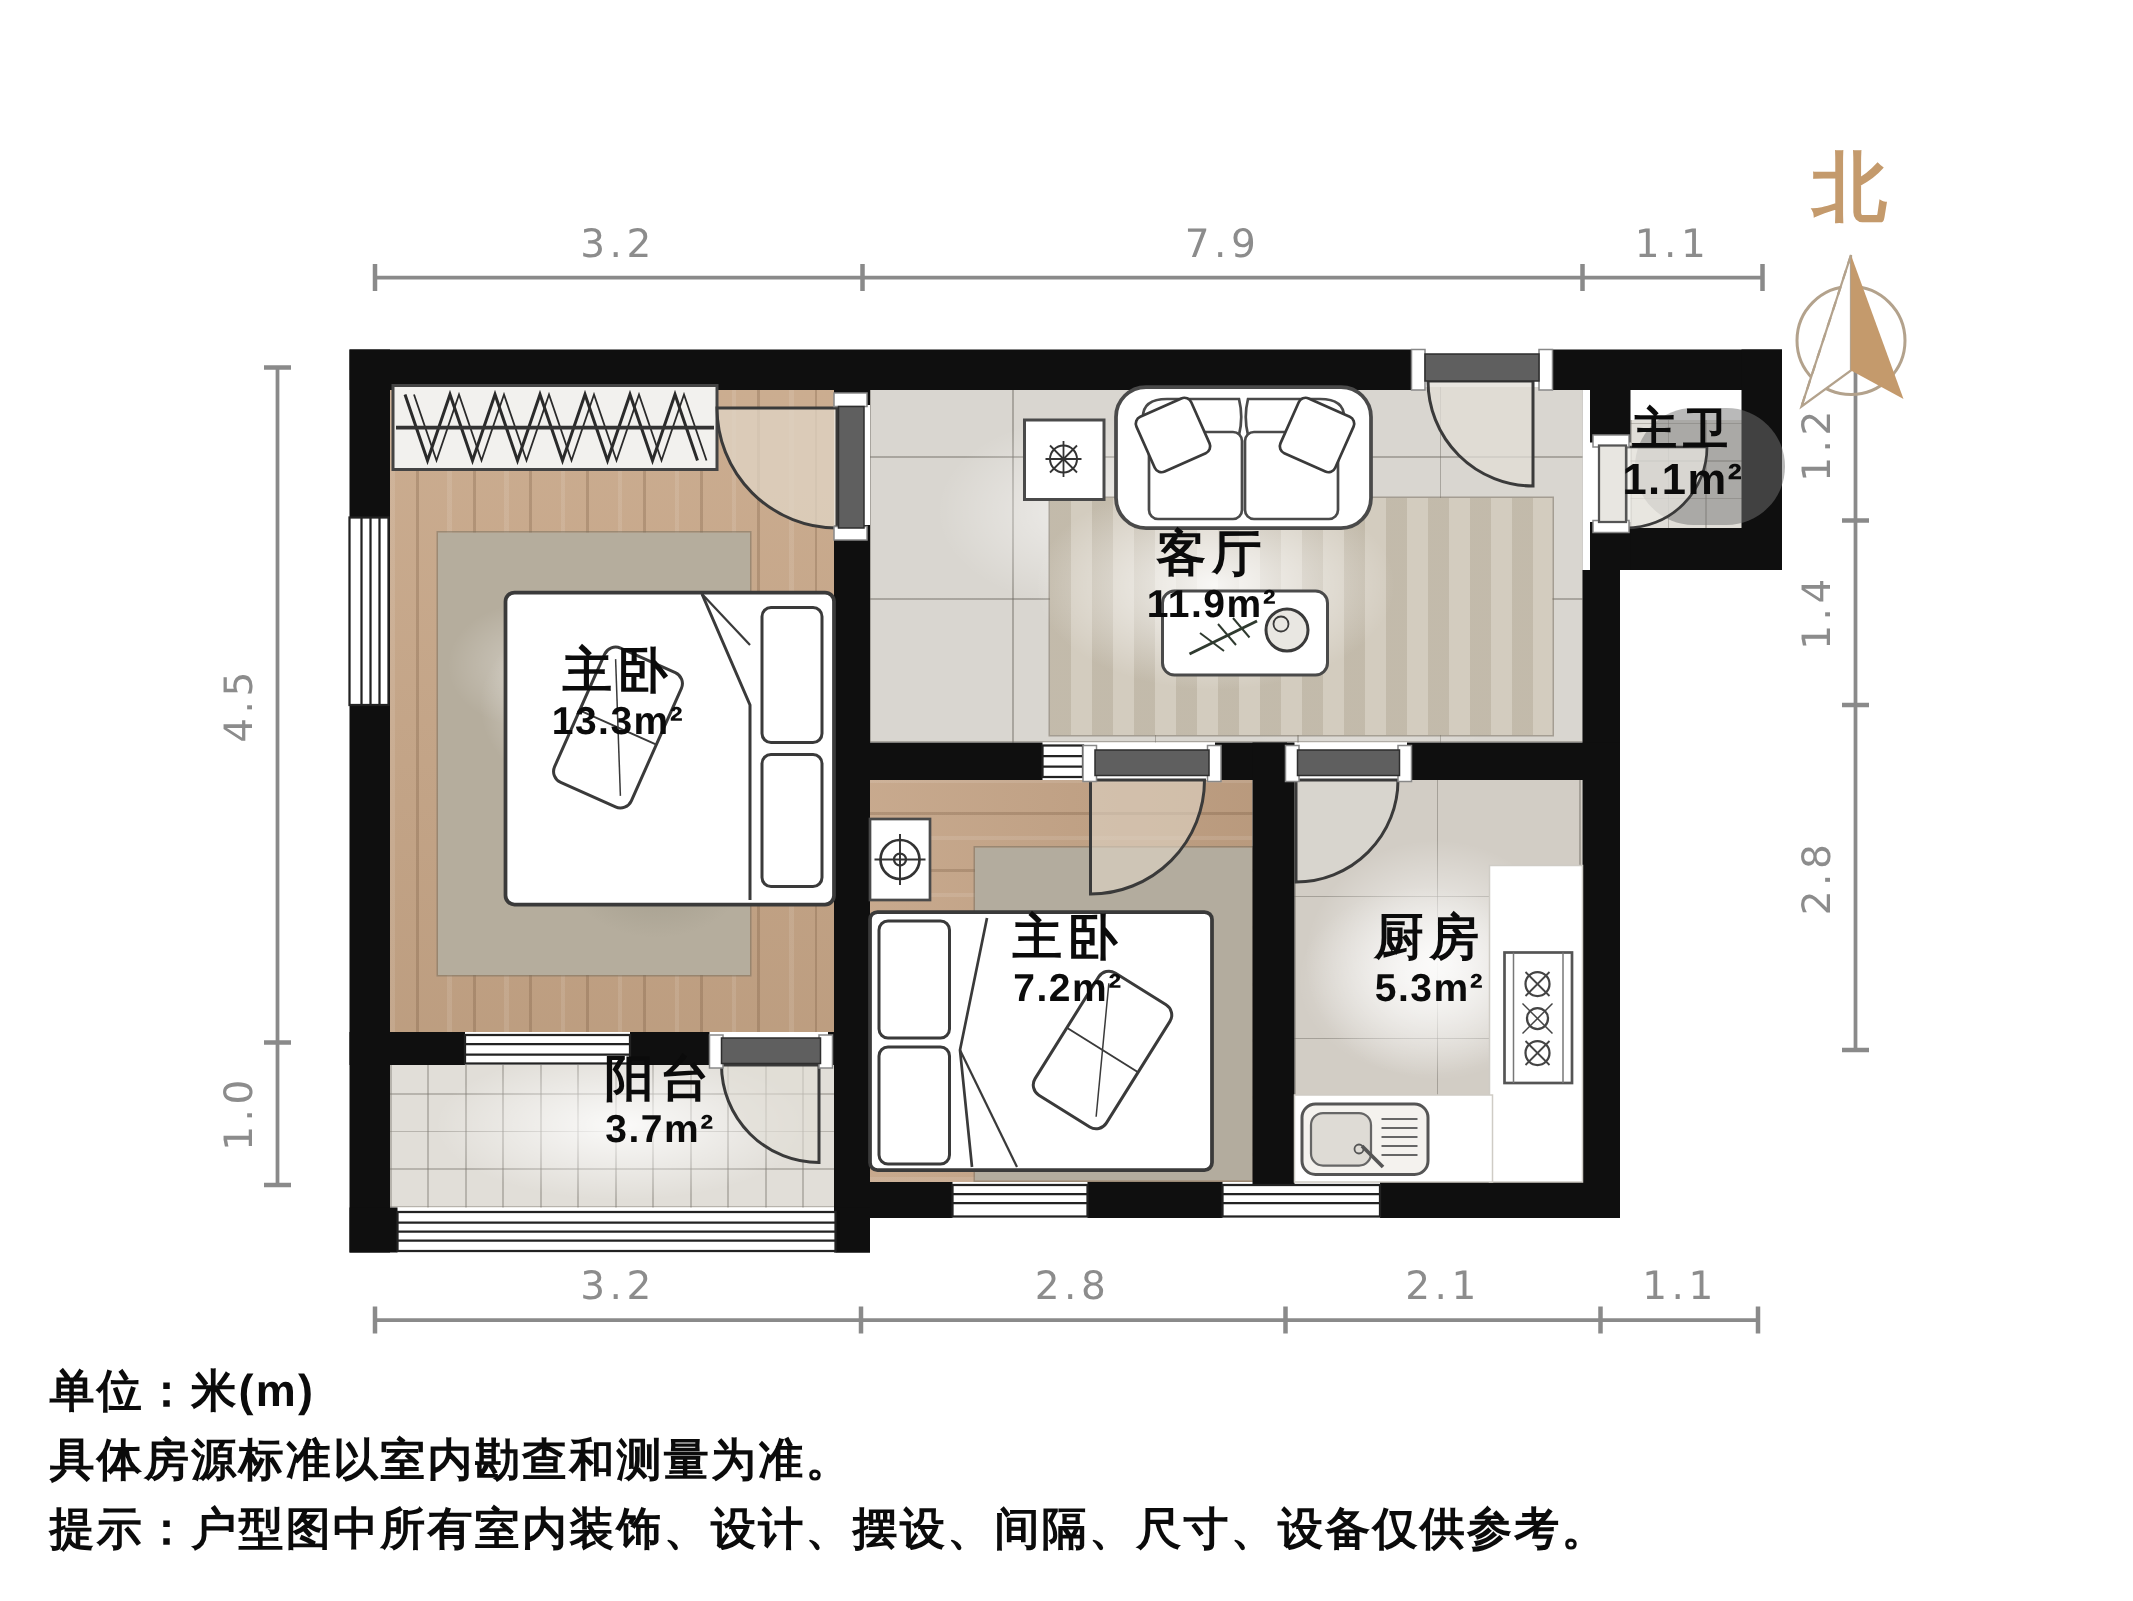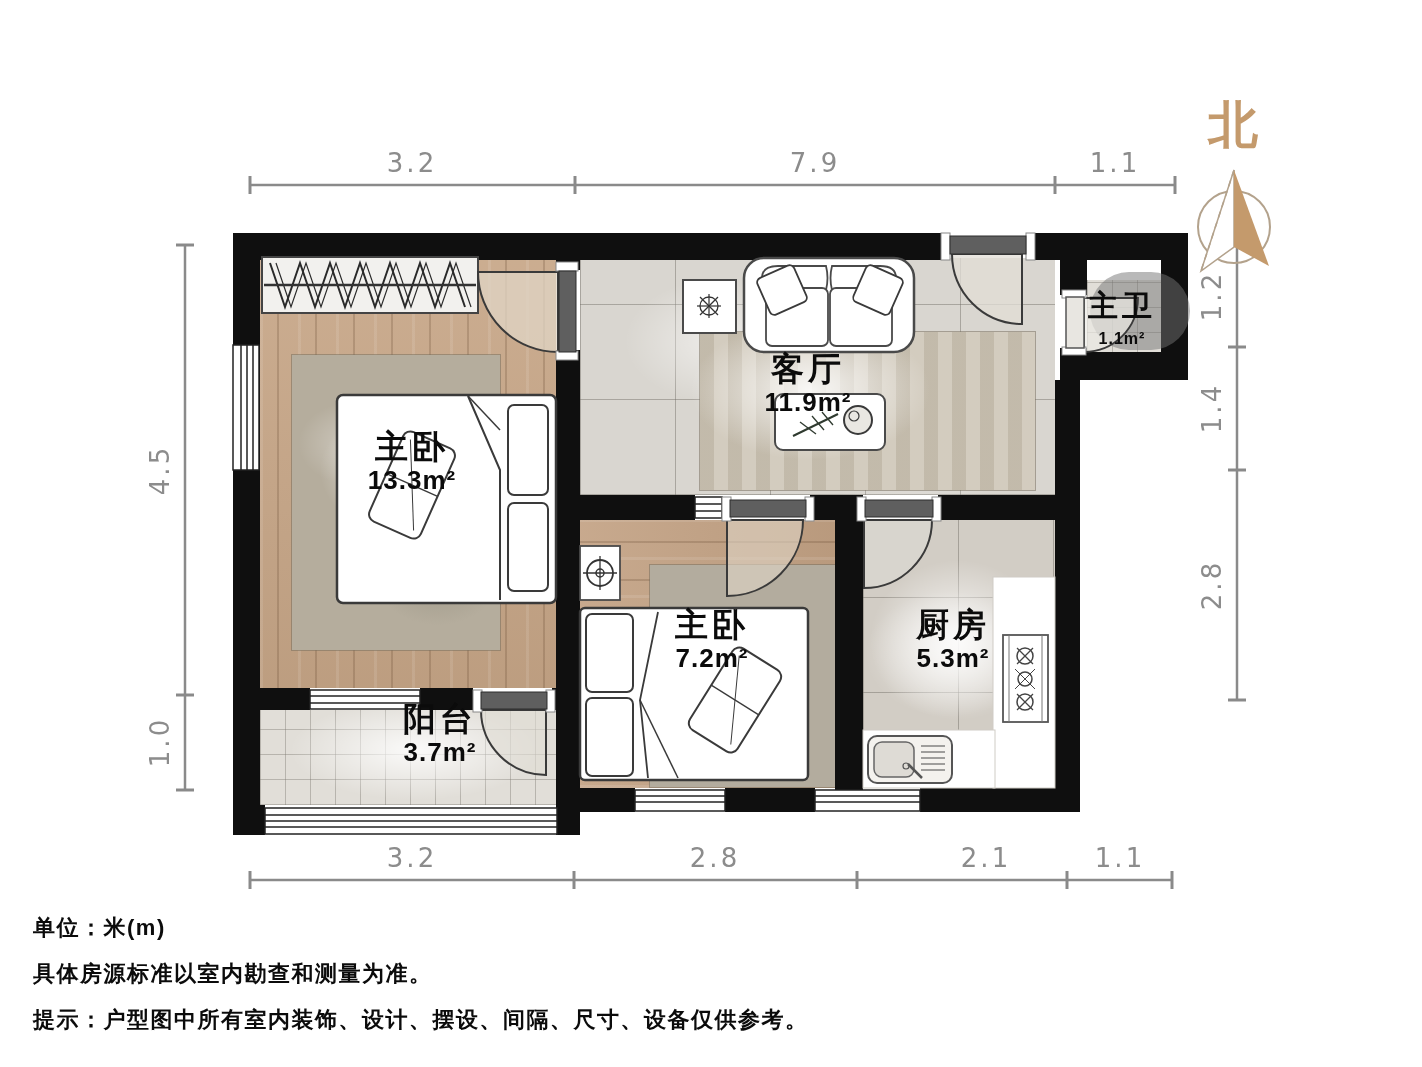--- a/index.html
+++ b/index.html
@@ -47,21 +47,21 @@
   .wall{background:#0f0f0f;}
   
   .room-label{transform:translate(-50%,0);text-align:center;color:#0b0b0b;white-space:nowrap;}
   .room-label .rname{font-size:33px;font-weight:700;letter-spacing:4px;line-height:34px;}
   .room-label .rarea{font-size:26px;font-weight:600;letter-spacing:1px;line-height:32px;}
   .dim{color:#8c8c8c;font-size:26px;letter-spacing:3px;white-space:nowrap;
        font-family:"DejaVu Sans","Liberation Sans",sans-serif;}
   .dim.h{transform:translate(-50%,0);}
   .dim.v{transform:translate(-50%,-50%) rotate(-90deg);}
   .north-label{color:#c49a6c;font-size:50px;font-weight:600;}
-  .footer{color:#0b0b0b;font-size:22px;font-weight:700;line-height:46px;letter-spacing:1.5px;white-space:nowrap;}
+  .footer{color:#0b0b0b;font-size:30px;font-weight:700;line-height:46px;letter-spacing:1.5px;white-space:nowrap;}
 </style>
 </head>
 <body>
 
 <div id="stage">
 
   <div class="abs floor-wood-v" style="left:260px;top:260px;width:296px;height:428px;"></div>
   <div class="abs floor-tile" style="left:580px;top:258px;width:475px;height:237px;"></div>
   <div class="abs floor-tile-small" style="left:1087px;top:280px;width:76px;height:78px;"></div>
   <div class="abs floor-wood-h" style="left:580px;top:520px;width:255px;height:268px;"></div>
@@ -318,44 +318,44 @@
   </svg>
 
   <div class="abs room-label" style="left:412px;top:430px;">
     <div class="rname">主卧</div>
     <div class="rarea">13.3m²</div>
   </div>
   <div class="abs room-label" style="left:808px;top:352px;">
     <div class="rname">客厅</div>
     <div class="rarea">11.9m²</div>
   </div>
-  <div class="abs room-label" style="left:1122px;top:270px;margin-top:19px;">
+  <div class="abs room-label" style="left:1122px;top:270px;">
     <div class="rname" style="font-size:30px;">主卫</div>
-    <div class="rarea" style="font-size:16px;">1.1m²</div>
+    <div class="rarea" style="font-size:29px;">1.1m²</div>
   </div>
   <div class="abs room-label" style="left:712px;top:608px;">
     <div class="rname">主卧</div>
     <div class="rarea">7.2m²</div>
   </div>
   <div class="abs room-label" style="left:953px;top:608px;">
     <div class="rname">厨房</div>
     <div class="rarea">5.3m²</div>
   </div>
   <div class="abs room-label" style="left:412px;top:702px;margin-left:28px;">
     <div class="rname">阳台</div>
     <div class="rarea">3.7m²</div>
   </div>
 
   <div class="abs dim h" style="left:412px;top:148px;">3.2</div>
   <div class="abs dim h" style="left:815px;top:148px;">7.9</div>
   <div class="abs dim h" style="left:1115px;top:148px;">1.1</div>
 
   <div class="abs dim h" style="left:412px;top:843px;">3.2</div>
   <div class="abs dim h" style="left:715px;top:843px;">2.8</div>
-  <div class="abs dim h" style="left:962px;top:843px;margin-left:24px;">2.1</div>
+  <div class="abs dim h" style="left:962px;top:843px;">2.1</div>
   <div class="abs dim h" style="left:1120px;top:843px;">1.1</div>
 
   <div class="abs dim v" style="left:160px;top:470px;">4.5</div>
   <div class="abs dim v" style="left:160px;top:742px;">1.0</div>
 
   <div class="abs dim v" style="left:1212px;top:296px;">1.2</div>
   <div class="abs dim v" style="left:1212px;top:408px;">1.4</div>
   <div class="abs dim v" style="left:1212px;top:585px;">2.8</div>
 
   <div class="abs north-label" style="left:1208px;top:92px;">北</div>

